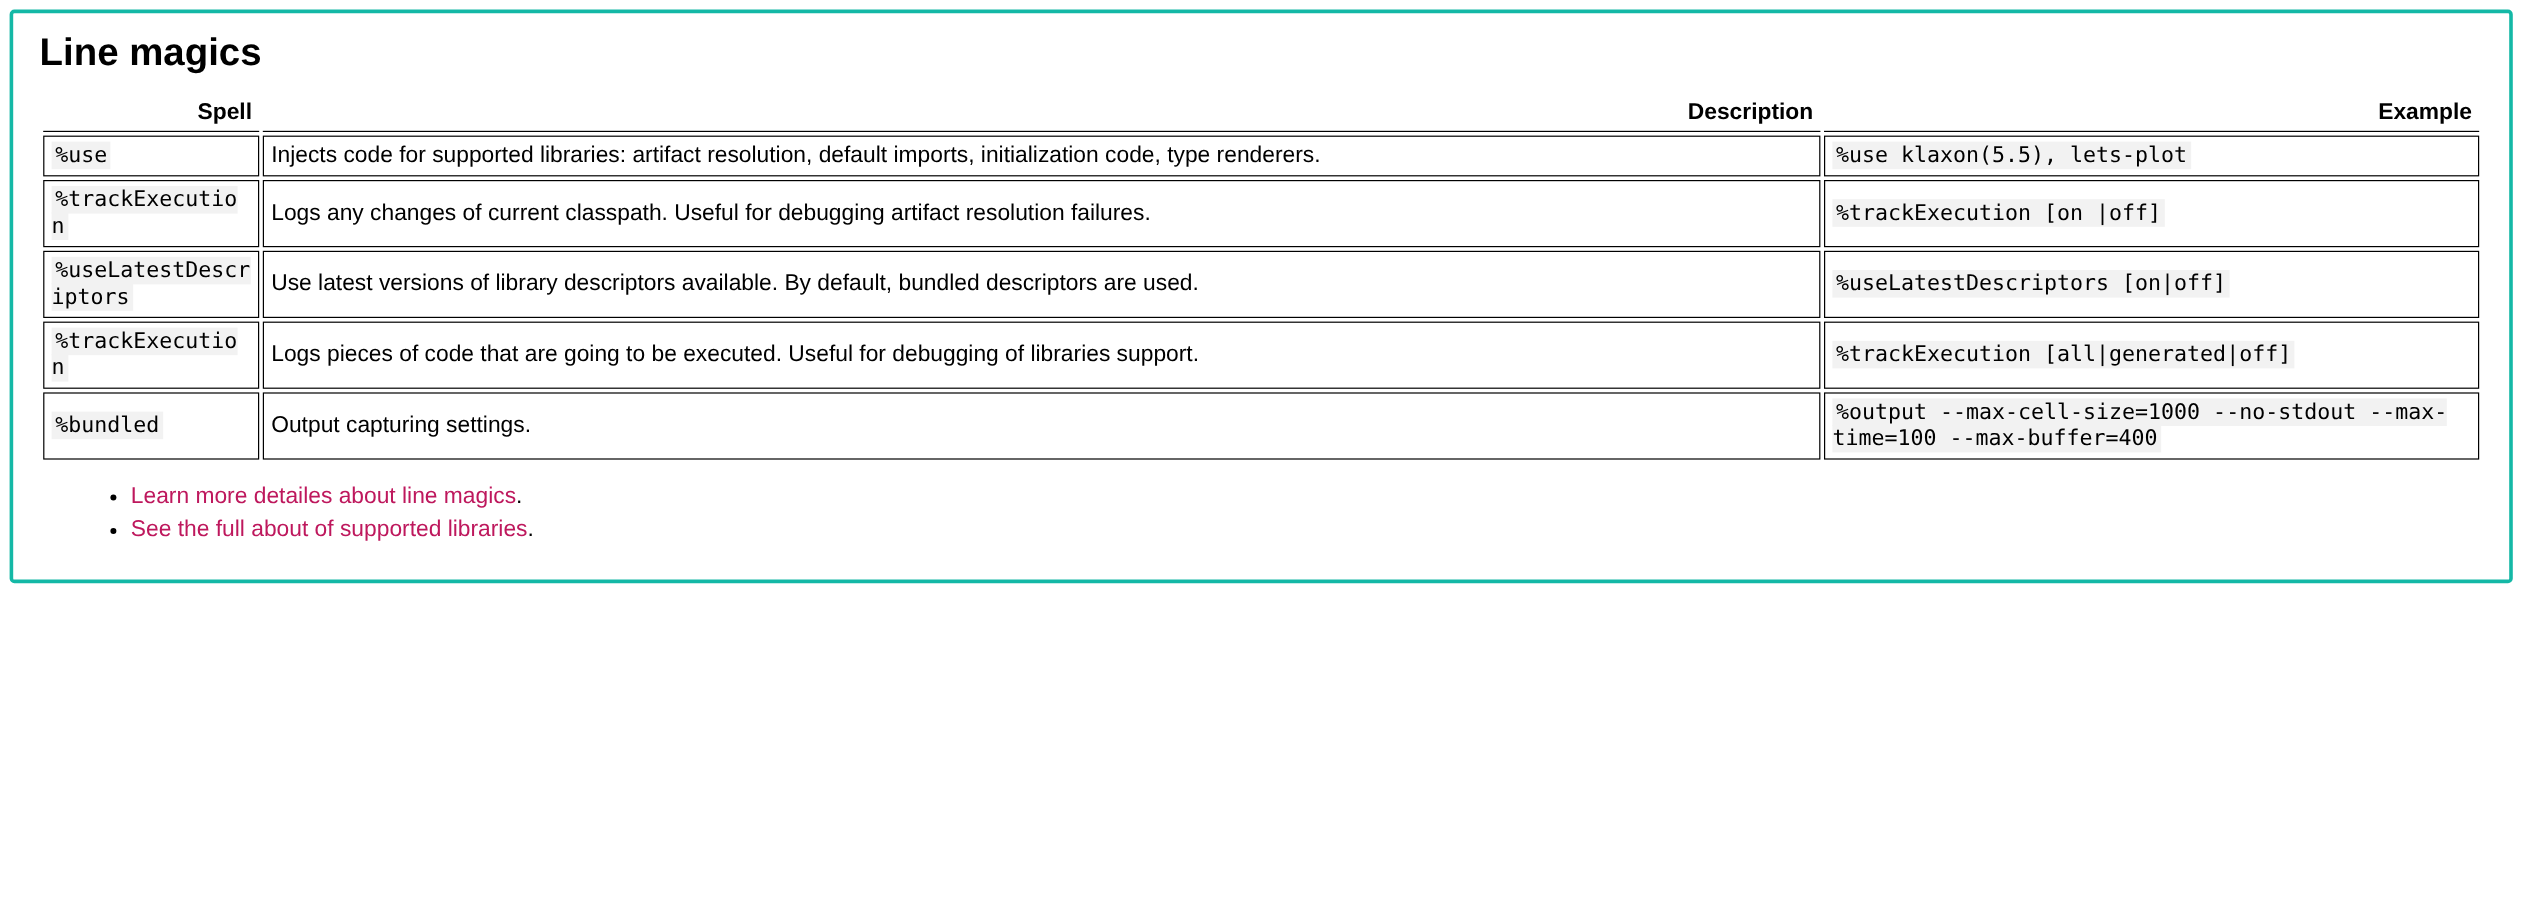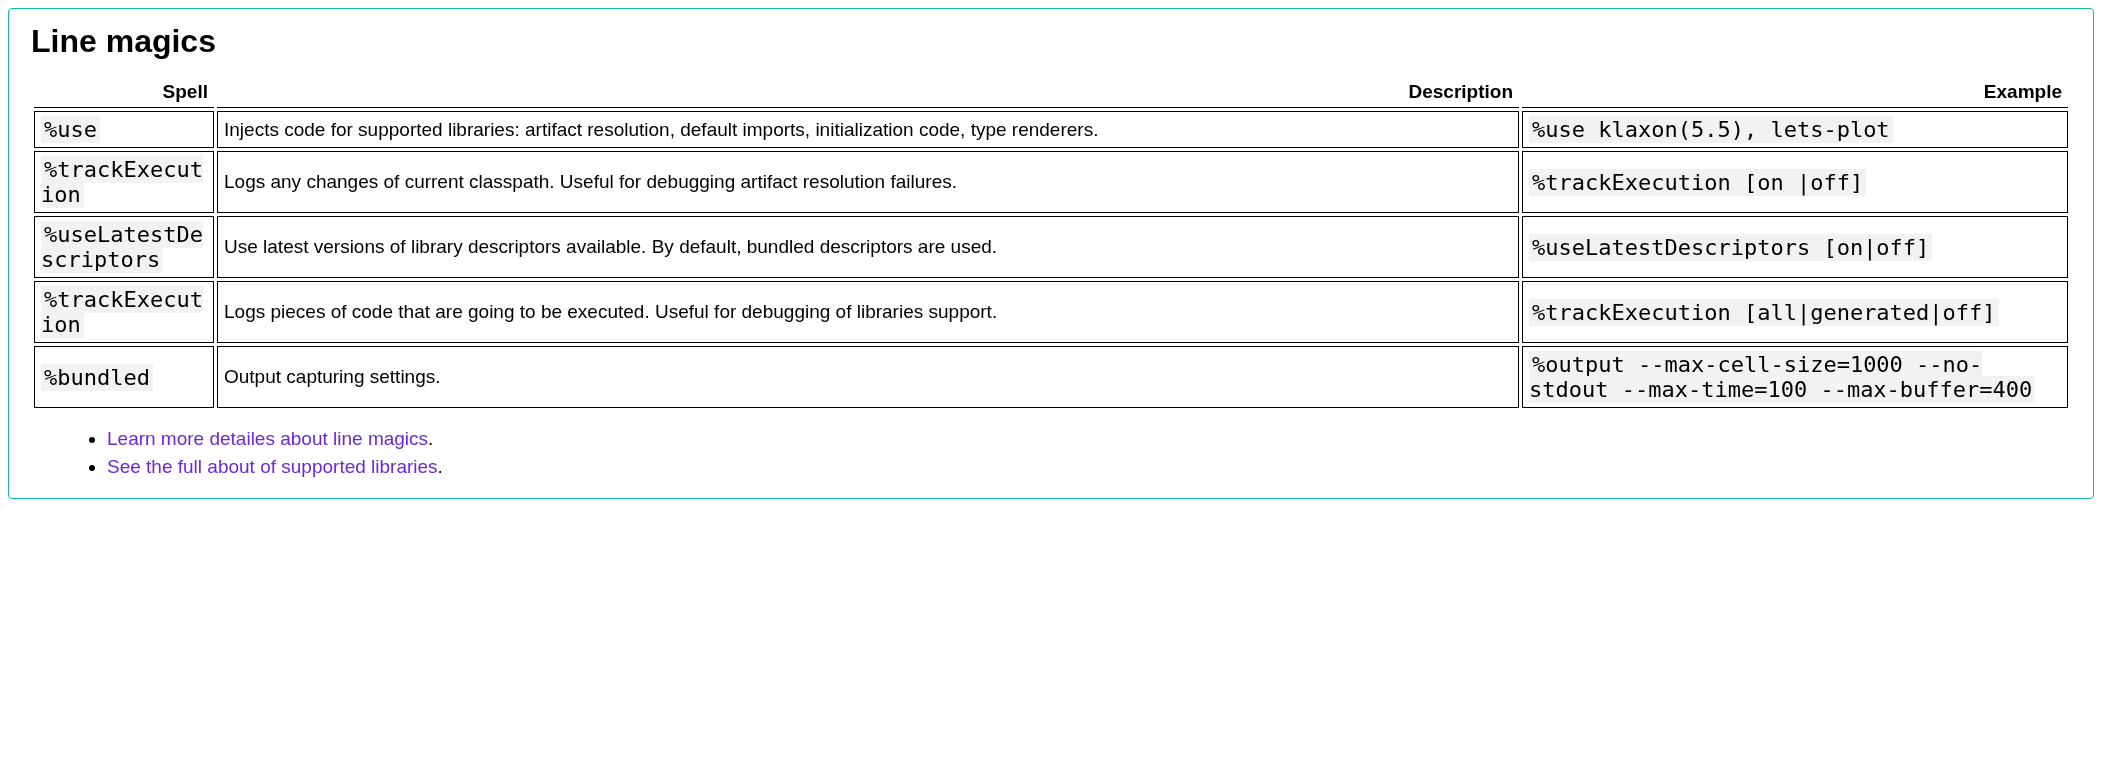--- a/index.html
+++ b/index.html
@@ -5,23 +5,23 @@
   * { box-sizing: border-box; }
   body {
     margin: 0;
     padding: 8px;
     font-family: "Lucida Grande", "Segoe UI", Verdana, Arial, sans-serif;
     font-size: 19px;
     color: #000;
     background: #fff;
   }
   .card {
-    border: 1px solid #14b8a6;
+    border: 3px solid #14b8a6;
     border-radius: 4px;
-    padding: 14px 22px 18px 22px;
+    padding: 14px 22px 28px 22px;
     width: 2086px;
   }
   h2.title {
     margin: 0 0 14px 0;
     font-size: 32px;
     font-weight: 700;
   }
   table.magics {
     border-collapse: separate;
     border-spacing: 3px;
@@ -41,34 +41,34 @@
     word-wrap: break-word;
     overflow-wrap: break-word;
   }
   col.col-spell   { width: 180px; }
   col.col-desc    { width: auto; }
   col.col-example { width: 546px; }
   code {
     font-family: "Menlo", "Consolas", "DejaVu Sans Mono", monospace;
     background: #f2f2f2;
     padding: 1px 3px;
-    font-size: 22px;
+    font-size: 18px;
     word-break: break-word;
   }
   ul.links {
     margin: 14px 0 0 76px;
     padding: 0;
   }
   ul.links li {
     margin: 0;
     padding: 0;
     line-height: 1.45;
   }
   ul.links a {
-    color: #6d28d9;
+    color: #be185d;
     text-decoration: none;
   }
 </style>
 </head>
 <body>
 
 <div class="card">
 
   <h2 class="title">Line magics</h2>
 

